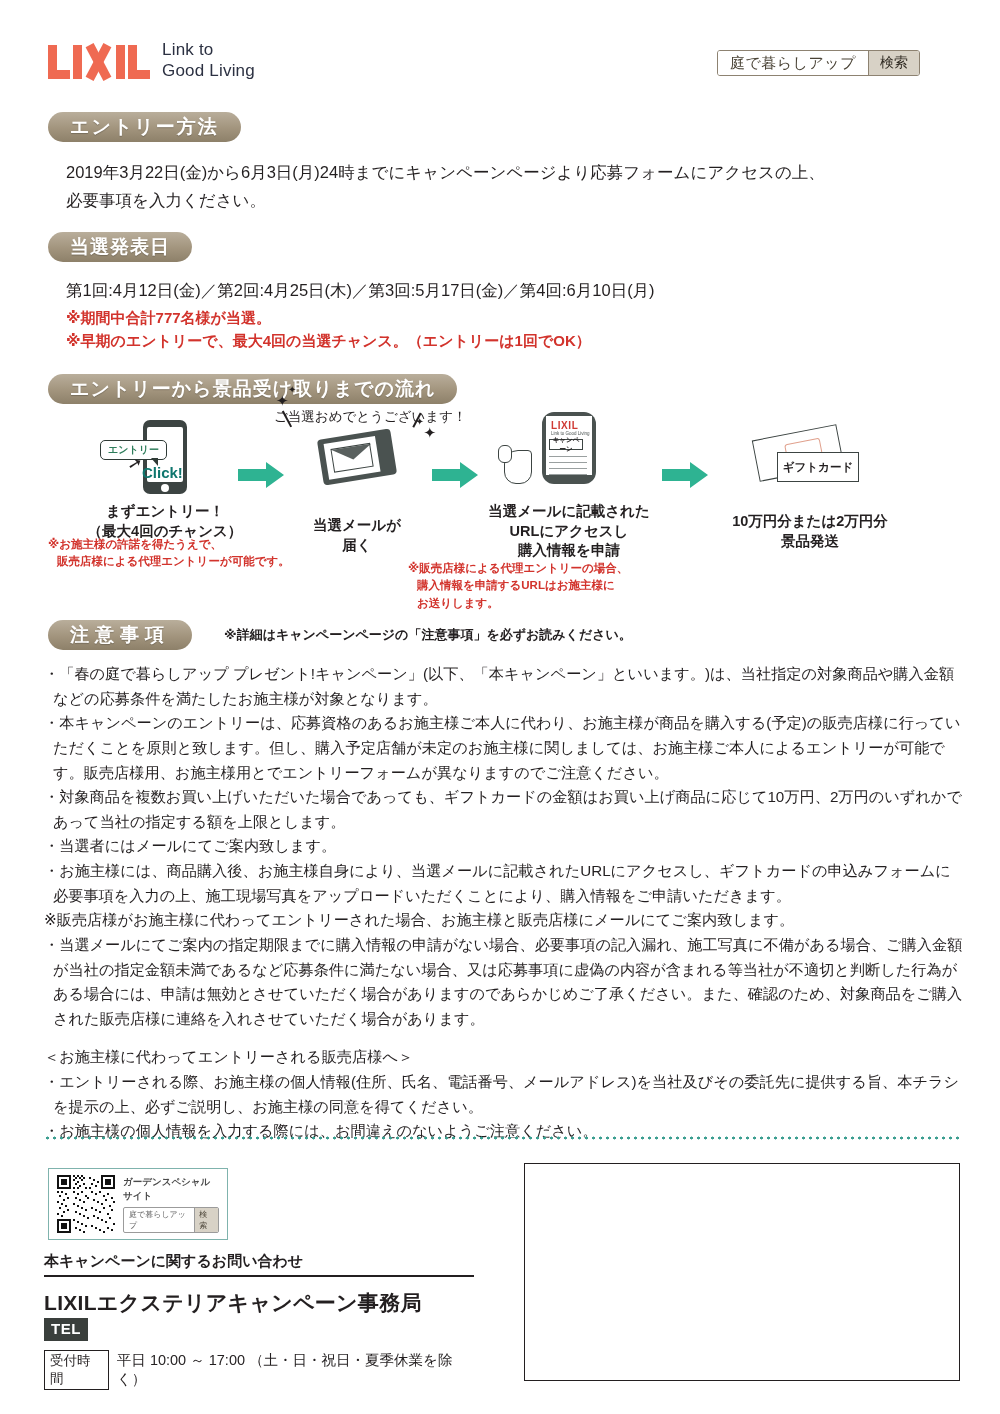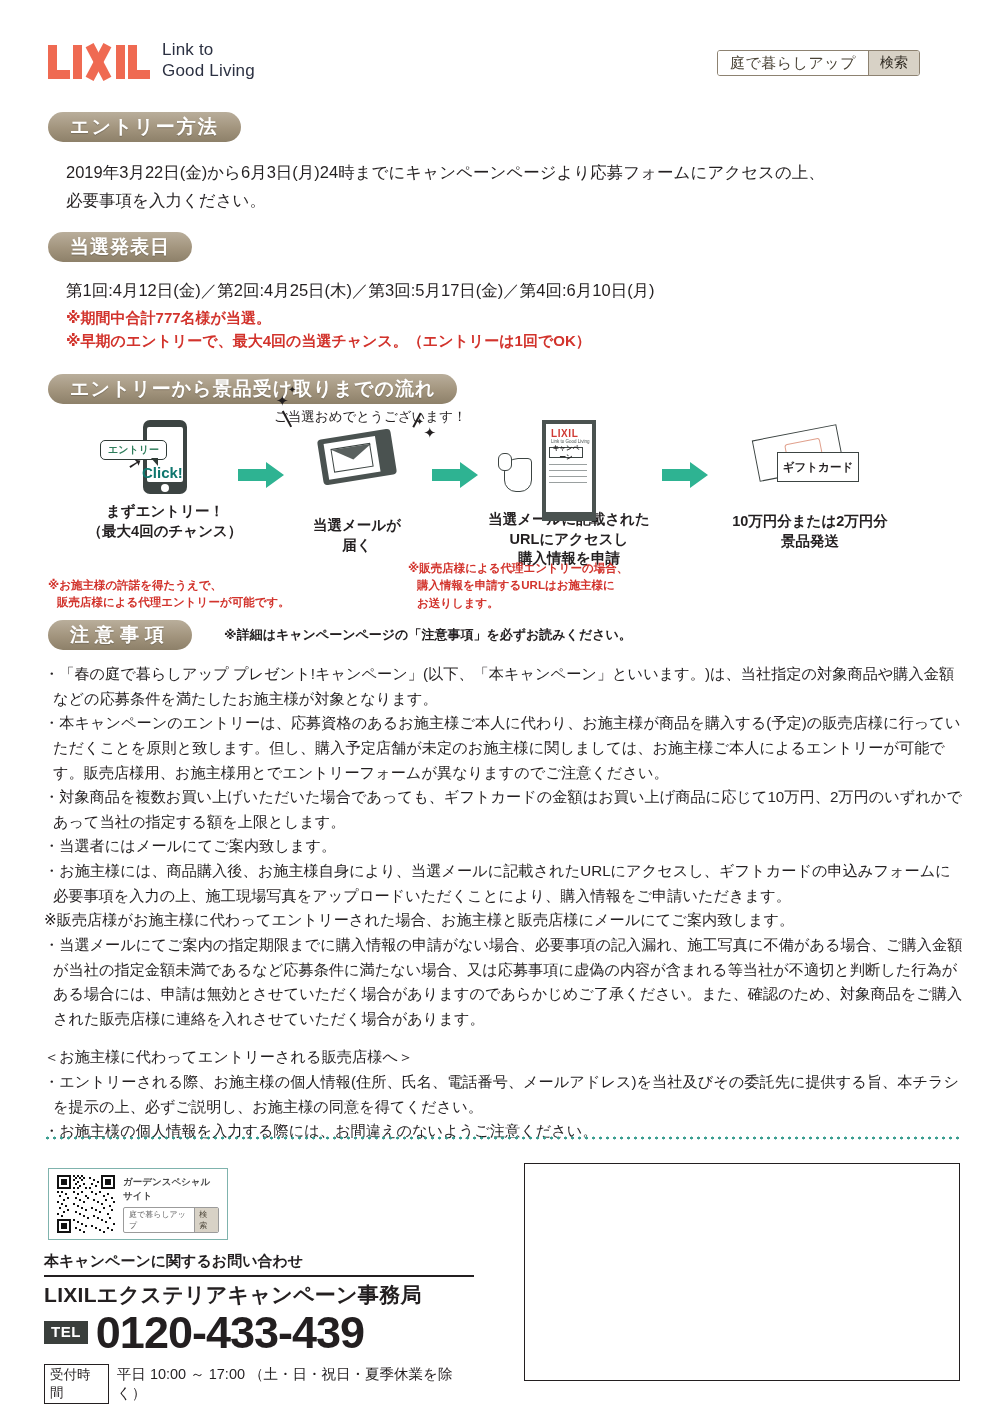--- a/index.html
+++ b/index.html
@@ -98,21 +98,21 @@
   .mail-dev .env { position:absolute; left:12px; top:11px; width:40px; height:24px; border:1.4px solid #3c4442; background:#fff; }
   .mail-dev .env::after{
     content:""; position:absolute; left:0; top:0; width:0;height:0;
     border-left:20px solid transparent; border-right:20px solid transparent; border-top:13px solid #3c4442; opacity:.85;
   }
   .congrats { position:absolute; left:-8px; top:-26px; font-size:13.5px; white-space:nowrap; color:#231f20; }
   .spark { position:absolute; color:#231f20; font-size:15px; }
   .tick { position:absolute; width:1.6px; background:#231f20; }
 
   
-  .tablet { width: 54px; height: 101px; border-radius: 0; background:#4a5250; margin: 8px auto; position: relative; }
+  .tablet { width: 54px; height: 72px; border-radius: 12px; background:#4a5250; margin: 0 auto; position: relative; }
   .tablet .scr { position:absolute; left:4px; top:4px; right:4px; bottom:9px; background:#fff; }
   .tablet .lx { position:absolute; left:9px; top:8px; font-size:10px; font-weight:bold; color:#cf3a34; letter-spacing:.6px; }
   .tablet .lxsub { position:absolute; left:9px; top:19px; font-size:4.5px; color:#4a5250; }
   .tablet .camp {
     position:absolute; left:7px; top:27px; width:34px; height:11px;
     border:1px solid #3c4442; font-size:6.5px; font-weight:bold; color:#231f20;
     display:flex; align-items:center; justify-content:center; background:#fff;
   }
   .tablet .ln { position:absolute; left:7px; height:1.3px; width:38px; background:#9aa0a0; }
   .hand {
@@ -164,21 +164,21 @@
   .mini-search {
     display:inline-flex; margin-top:3px; border:1px solid #9b9b9b; border-radius:2px; overflow:hidden;
     font-size:8px; background:#fff;
   }
   .mini-search .q { padding:1px 5px; color:#6b6b6b; }
   .mini-search .b { padding:1px 4px; background:#d8d2c6; color:#4a4336; border-left:1px solid #9b9b9b; }
 
   .contact { position:absolute; left:44px; top:1252px; width:430px; }
   .contact .hl { font-size:15px; font-weight:bold; color:#231f20; padding-bottom:4px; }
   .contact .rule { height:2px; background:#231f20; width:430px; }
-  .contact .org { font-size:21px; font-weight:bold; letter-spacing:.3px; margin-top:4px; color:#231f20; }
+  .contact .org { font-size:21px; font-weight:bold; letter-spacing:.3px; margin-top:12px; color:#231f20; }
   .telrow { display:flex; align-items:center; gap:8px; margin-top:1px; }
   .tel-badge {
     background:#3a3f3c; color:#fff; font-size:15px; font-weight:bold;
     padding:2px 7px; letter-spacing:.5px; line-height:1.25;
   }
   .tel-num { font-size:45px; font-weight:bold; letter-spacing:-1px; line-height:1; color:#231f20; }
   .hoursrow { display:flex; align-items:center; gap:8px; margin-top:9px; }
   .hour-badge { border:1.4px solid #231f20; font-size:13.5px; padding:1px 5px; color:#231f20; }
   .hour-txt { font-size:14.5px; color:#231f20; }
 
@@ -319,21 +319,21 @@
           <div class="front">ギフトカード</div>
         </div>
       </div>
       <div class="flow-cap">
         <div>10万円分または2万円分</div>
         <div>景品発送</div>
       </div>
     </div>
   </div>
 
-  <div class="blk fn-red" style="left:48px; top:577px; width:330px;">
+  <div class="blk fn-red" style="left:48px; top:536px; width:330px;">
     <div>※お施主様の許諾を得たうえで、</div>
     <div style="padding-left:9px;">販売店様による代理エントリーが可能です。</div>
   </div>
   <div class="blk fn-red" style="left:408px; top:560px; width:330px;">
     <div>※販売店様による代理エントリーの場合、</div>
     <div style="padding-left:9px;">購入情報を申請するURLはお施主様に</div>
     <div style="padding-left:9px;">お送りします。</div>
   </div>
 
   <div class="blk" style="left:48px; top:620px; display:flex; align-items:center; gap:32px;">
@@ -474,21 +474,20 @@
       </div>
     </div>
   </div>
 
   <div class="contact">
     <div class="hl">本キャンペーンに関するお問い合わせ</div>
     <div class="rule"></div>
     <div class="org">LIXILエクステリアキャンペーン事務局</div>
     <div class="telrow">
       <span class="tel-badge">TEL</span>
-      <span class="tel-num">0120-433-439</span>
     </div>
     <div class="hoursrow">
       <span class="hour-badge">受付時間</span>
       <span class="hour-txt">平日 10:00 ～ 17:00 （土・日・祝日・夏季休業を除く）</span>
     </div>
   </div>
 
   <div class="stampbox"></div>
 
 </div>

